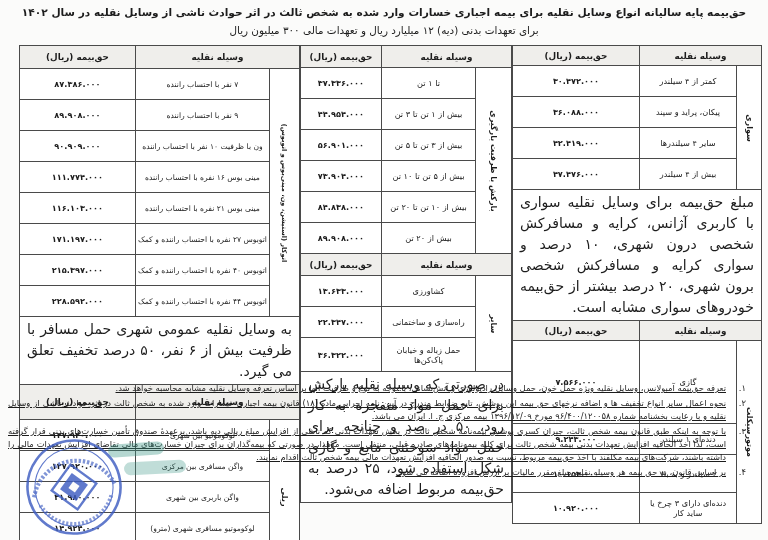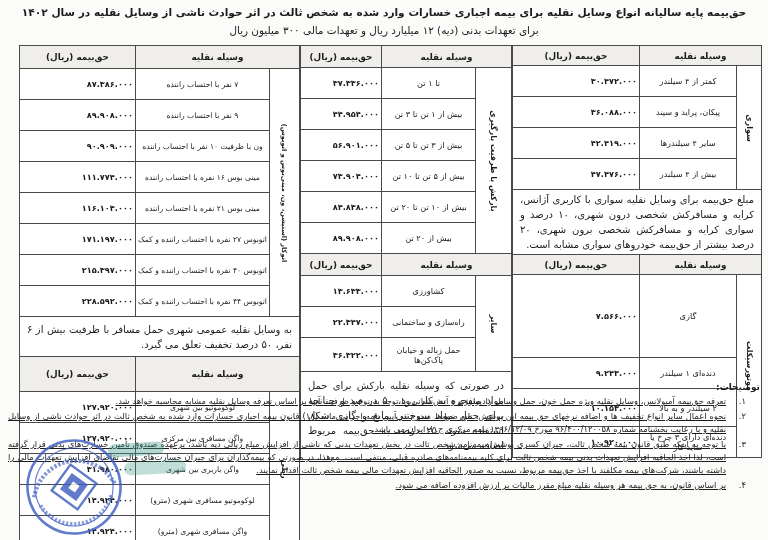--- a/index.html
+++ b/index.html
@@ -27,23 +27,23 @@
   table.grp {
     border-collapse: collapse; table-layout: fixed; height: 335px;
     border: 1.5px solid #2e2e2e;
   }
   .grp td, .grp th { border: 1px solid #4a4a4a; overflow: hidden; }
   th.hdr {
     background: #efeeeb; font-size: 8.8px; font-weight: bold;
     text-align: center; padding: 0 2px;
   }
   td.veh { font-size: 8.2px; text-align: center; padding: 0 2px; }
-  td.prm { font-size: 8.2px; font-weight: bold; text-align: right; padding: 10px 2px; }
+  td.prm { font-size: 8.2px; font-weight: bold; text-align: center; padding: 10px 2px; }
   td.note {
-    font-size: 10px; text-align: justify; padding: 2px 7px;
+    font-size: 14px; text-align: justify; padding: 2px 7px;
     line-height: 1.5; background: #fff;
   }
   td.vcell { position: relative; background: #fff; }
   .vtext {
     position: absolute; top: 50%; left: 50%;
     transform: translate(-50%, -50%) rotate(90deg);
     white-space: nowrap; font-size: 8px; font-weight: bold;
   }
   .vtext.long { font-size: 6.6px; }
   .g3 td.veh { font-size: 7.6px; white-space: nowrap; margin-left: 9px; }
@@ -272,21 +272,20 @@
     </tr>
     <tr style="height:21px">
       <td class="veh">واگن مسافری شهری (مترو)</td>
       <td class="prm">۱۴.۹۲۴.۰۰۰</td>
     </tr>
   </tbody>
     </table>
 </div>
 
 <div class="fnotes">
-  <div class="fn-head">توضیحات:</div>
   <div class="fn">
     <span class="n">۱.</span>
     <span class="t">تعرفه حق‌بیمه آمبولانس، وسایل نقلیه ویژه حمل خون، حمل وسایل رادیولوژی و آتش‌نشانی، با توجه به نوع و ظرفیت آنها بر اساس تعرفه وسایل نقلیه مشابه محاسبه خواهد شد.</span>
   </div>
   <div class="fn">
     <span class="n">۲.</span>
     <span class="t">نحوه اعمال سایر انواع تخفیف ها و اضافه نرخهای حق بیمه این پوشش، تابع ضوابط مندرج در آیین نامه اجرایی ماده (۱۸) قانون بیمه اجباری خسارات وارد شده به شخص ثالث در اثر حوادث ناشی از وسایل نقلیه و با رعایت بخشنامه شماره ۹۶/۴۰۰/۱۲۰۰۵۸ مورخ ۱۳۹۶/۱۲/۰۹ بیمه مرکزی ج. ا. ایران می باشد.</span>
   </div>
   <div class="fn">
     <span class="n">۳.</span>

